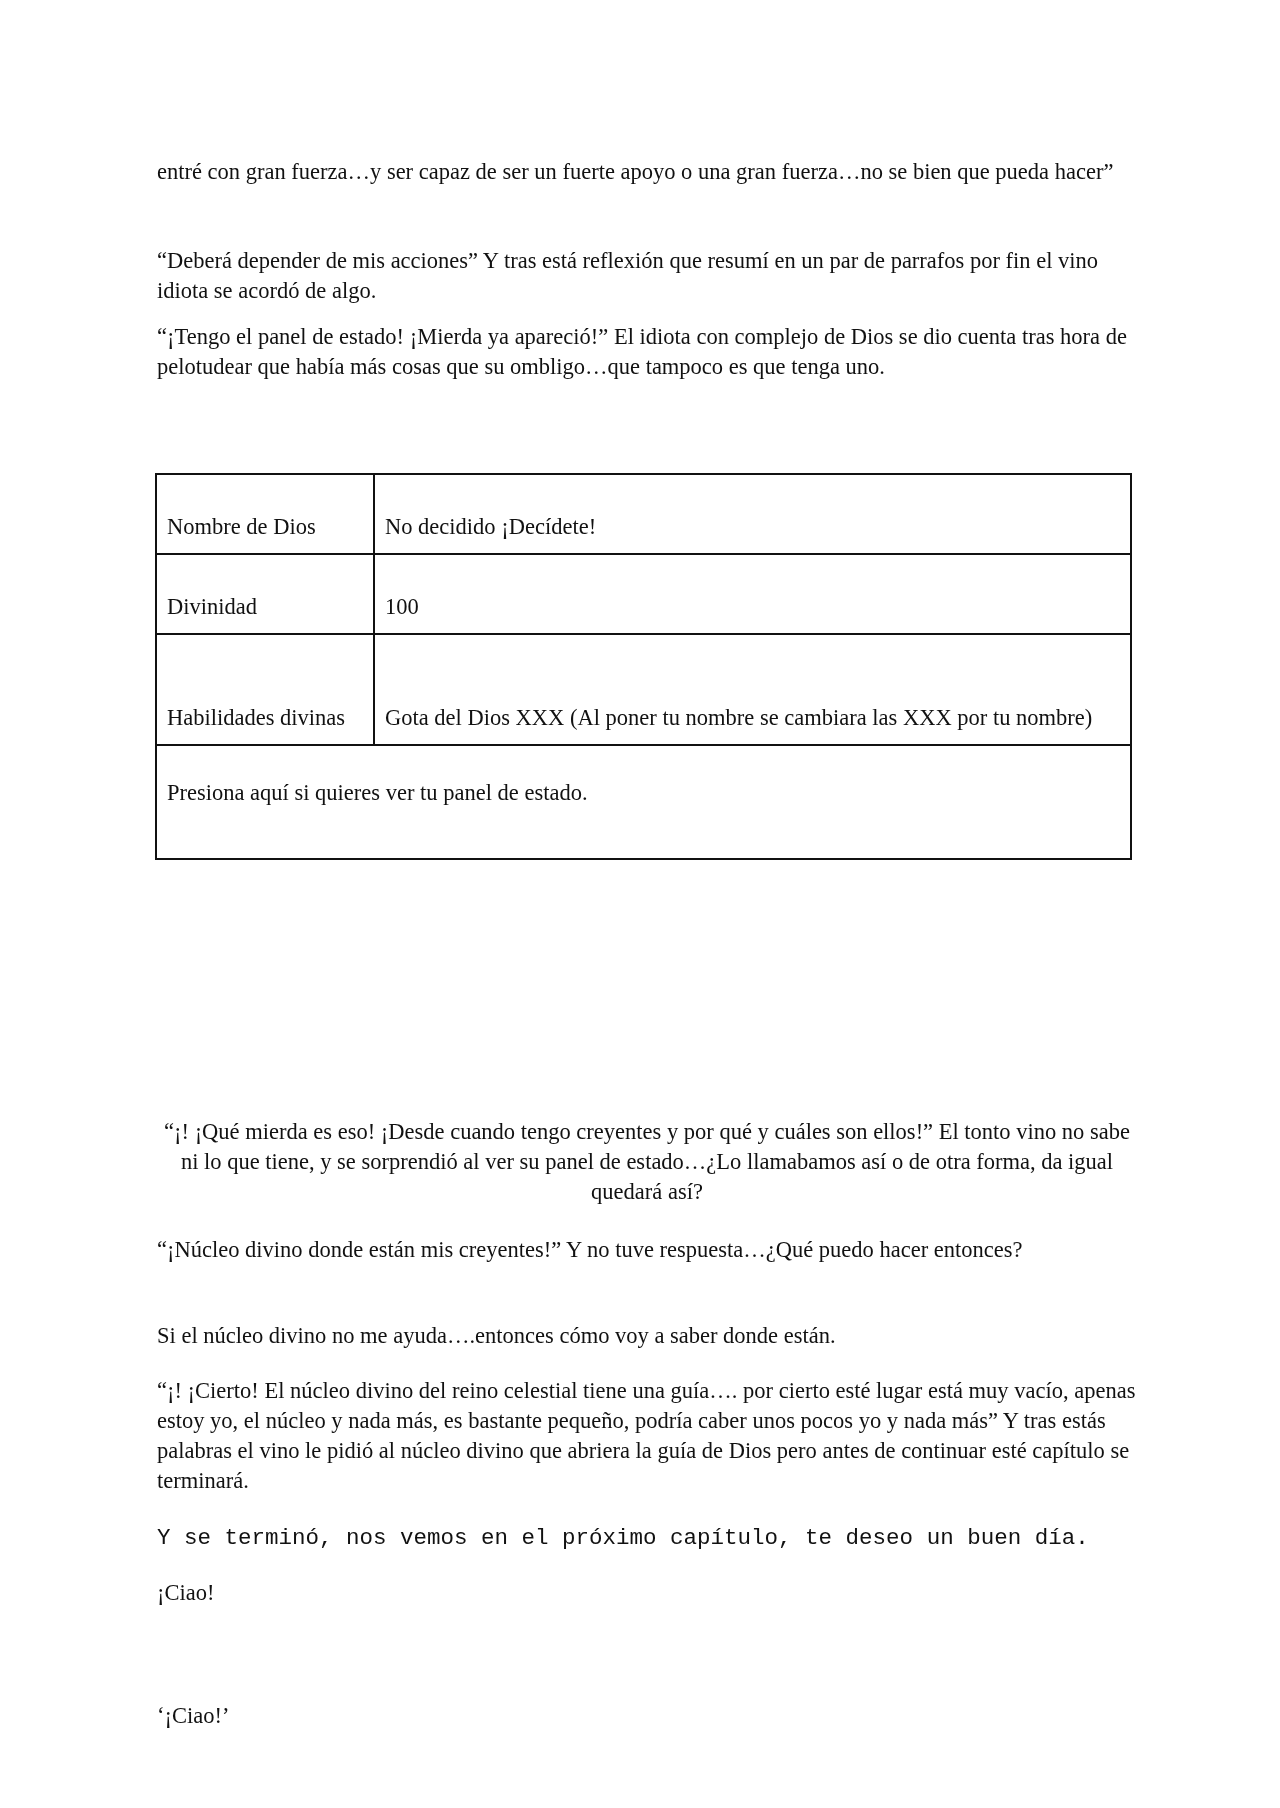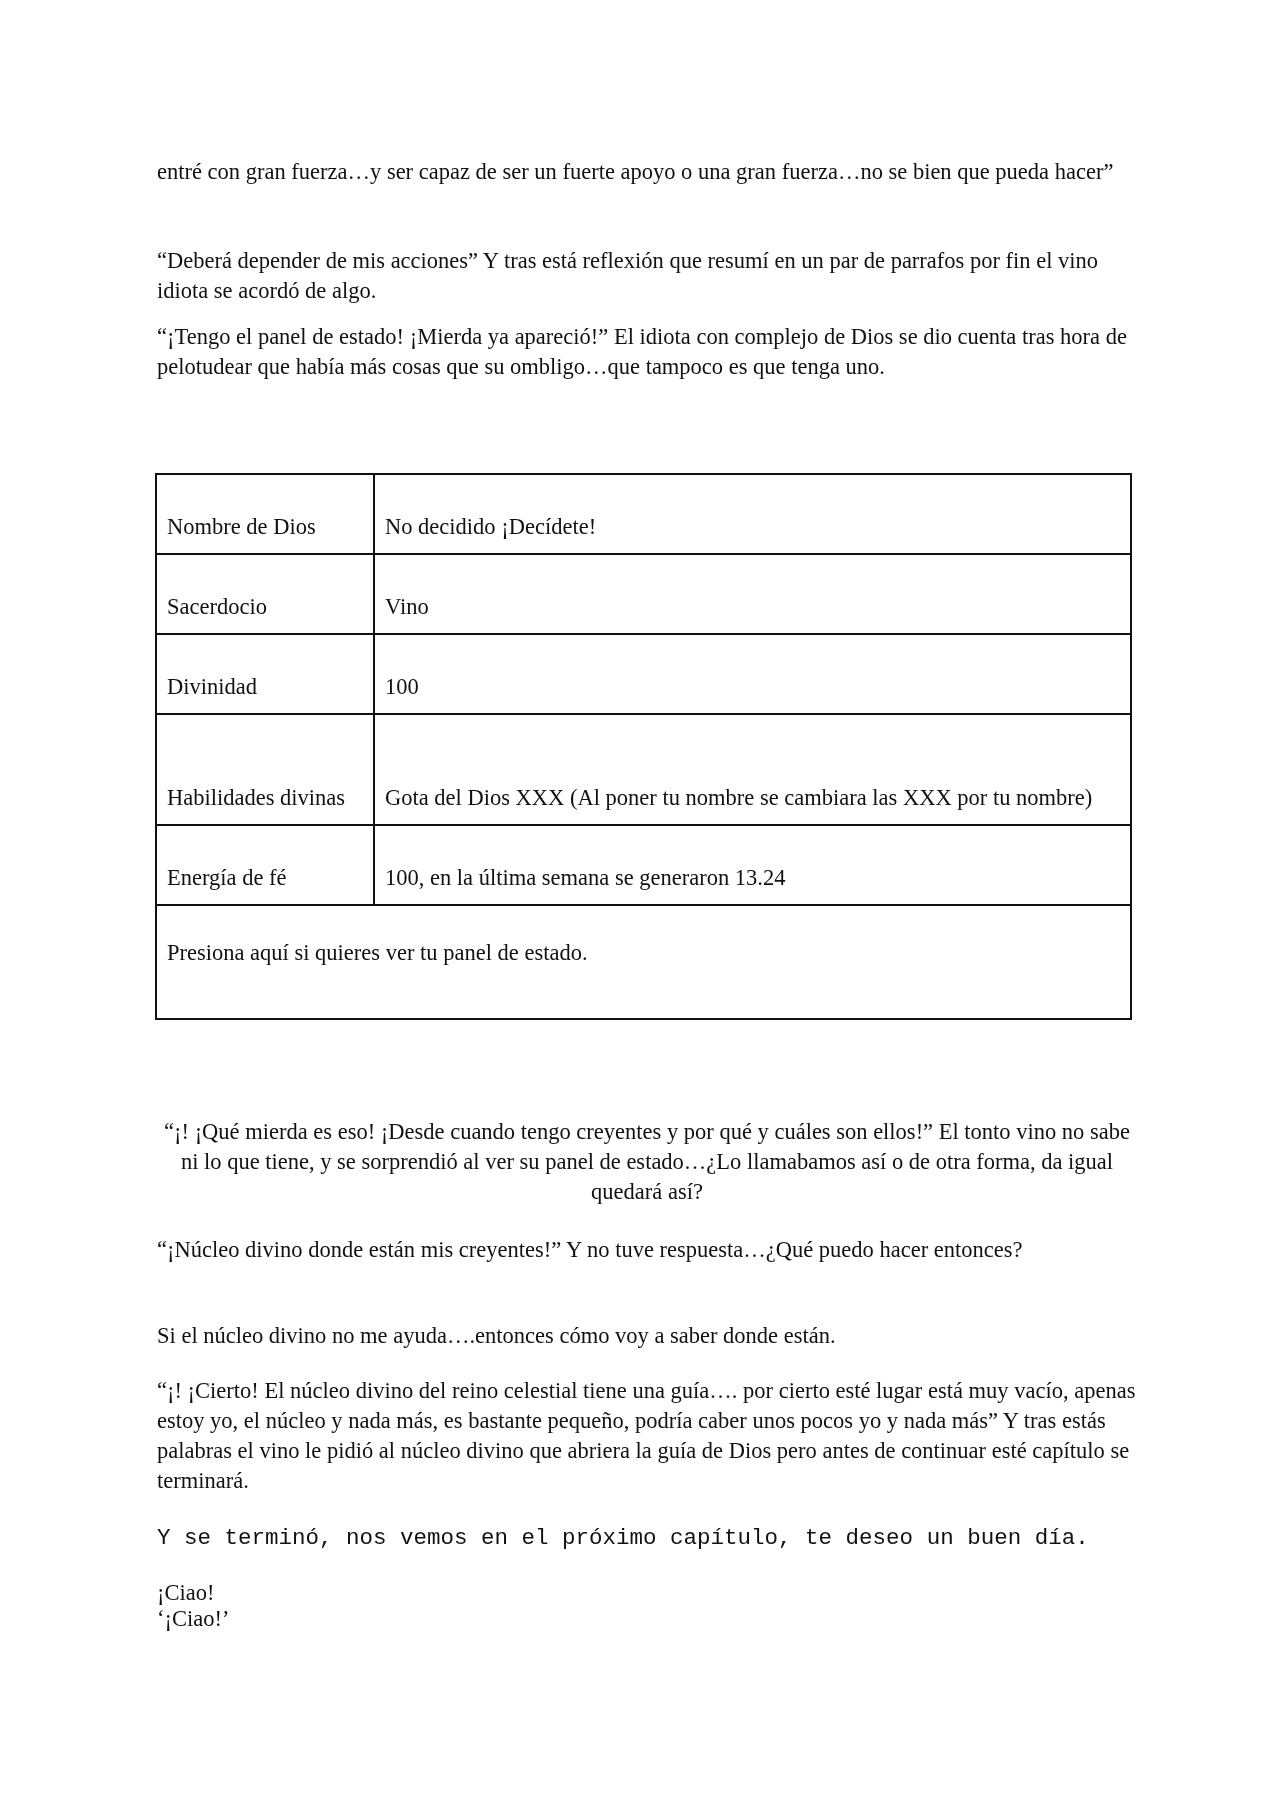--- a/index.html
+++ b/index.html
@@ -25,41 +25,33 @@
 <p class="para" style="top:157px;">entré con gran fuerza…y ser capaz de ser un fuerte apoyo o una gran fuerza…no se bien que pueda hacer”</p>
 <p class="para" style="top:246px;">“Deberá depender de mis acciones” Y tras está reflexión que resumí en un par de parrafos por fin el vino idiota se acordó de algo.</p>
 <p class="para" style="top:322px;">“¡Tengo el panel de estado! ¡Mierda ya apareció!” El idiota con complejo de Dios se dio cuenta tras hora de pelotudear que había más cosas que su ombligo…que tampoco es que tenga uno.</p>
 
 <table class="tbl">
   <tbody>
       <tr class="r1">
     <td class="k">Nombre de Dios</td>
     <td>No decidido ¡Decídete!</td>
   </tr>
-  <tr class="r2">
-    <td class="k">Sacerdocio</td>
-    <td>Vino</td>
-  </tr>
   <tr class="r3">
     <td class="k">Divinidad</td>
     <td>100</td>
   </tr>
   <tr class="r4">
     <td class="k">Habilidades divinas</td>
     <td>Gota del Dios XXX (Al poner tu nombre se cambiara las XXX por tu nombre)</td>
-  </tr>
-  <tr class="r6">
-    <td class="k">Energía de fé</td>
-    <td>100, en la última semana se generaron 13.24</td>
   </tr>
   <tr class="r7">
     <td colspan="2">Presiona aquí si quieres ver tu panel de estado.</td>
   </tr>
 </tbody>
   </table>
 
 <p class="para" style="top:1117px;text-align:center;">“¡! ¡Qué mierda es eso! ¡Desde cuando tengo creyentes y por qué y cuáles son ellos!” El tonto vino no sabe ni lo que tiene, y se sorprendió al ver su panel de estado…¿Lo llamabamos así o de otra forma, da igual quedará así?</p>
 <p class="para" style="top:1235px;">“¡Núcleo divino donde están mis creyentes!” Y no tuve respuesta…¿Qué puedo hacer entonces?</p>
 <p class="para" style="top:1321px;">Si el núcleo divino no me ayuda….entonces cómo voy a saber donde están.</p>
 <p class="para" style="top:1376px;">“¡! ¡Cierto! El núcleo divino del reino celestial tiene una guía…. por cierto esté lugar está muy vacío, apenas estoy yo, el núcleo y nada más, es bastante pequeño, podría caber unos pocos yo y nada más” Y tras estás palabras el vino le pidió al núcleo divino que abriera la guía de Dios pero antes de continuar esté capítulo se terminará.</p>
 <p class="para" style="top:1523px;font-family:Liberation Mono, monospace;">Y se terminó, nos vemos en el próximo capítulo, te deseo un buen día.</p>
 <p class="para" style="top:1578px;">¡Ciao!</p>
-<p class="para" style="top:1604px;">‘¡Ciao!’</p>
+<p class="para" style="top:1701px;">‘¡Ciao!’</p>
 
 </body></html>

